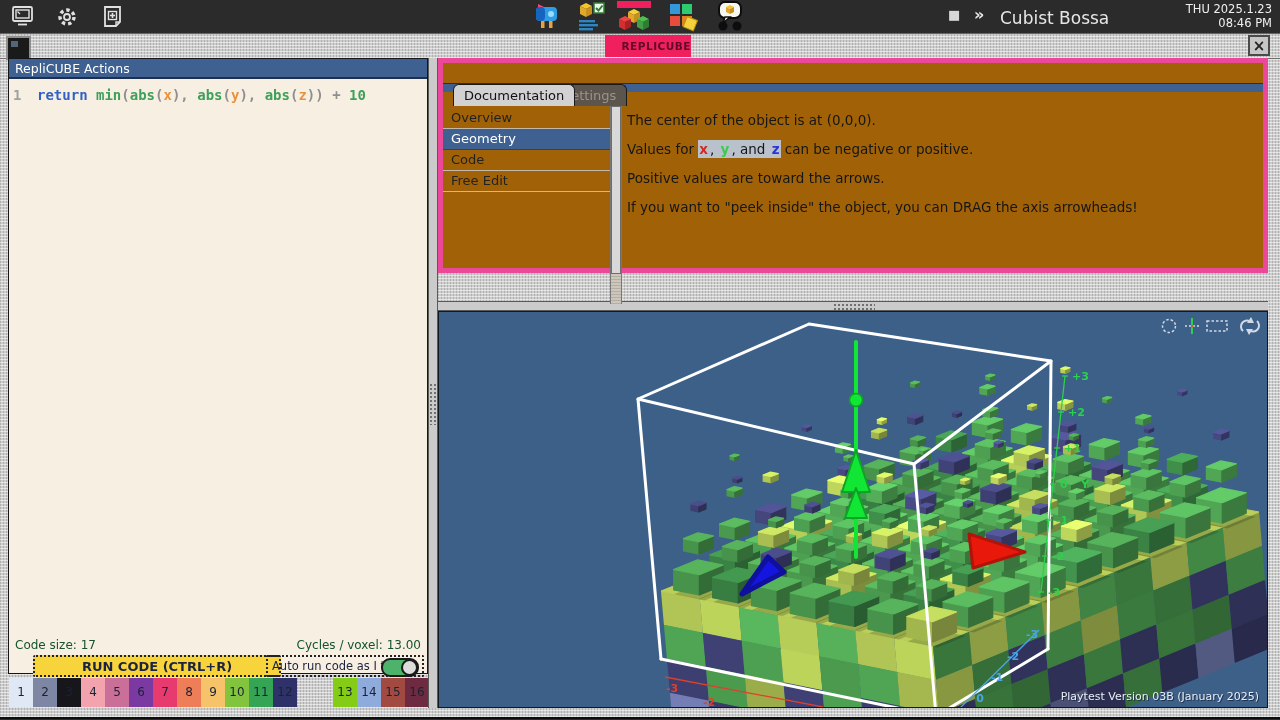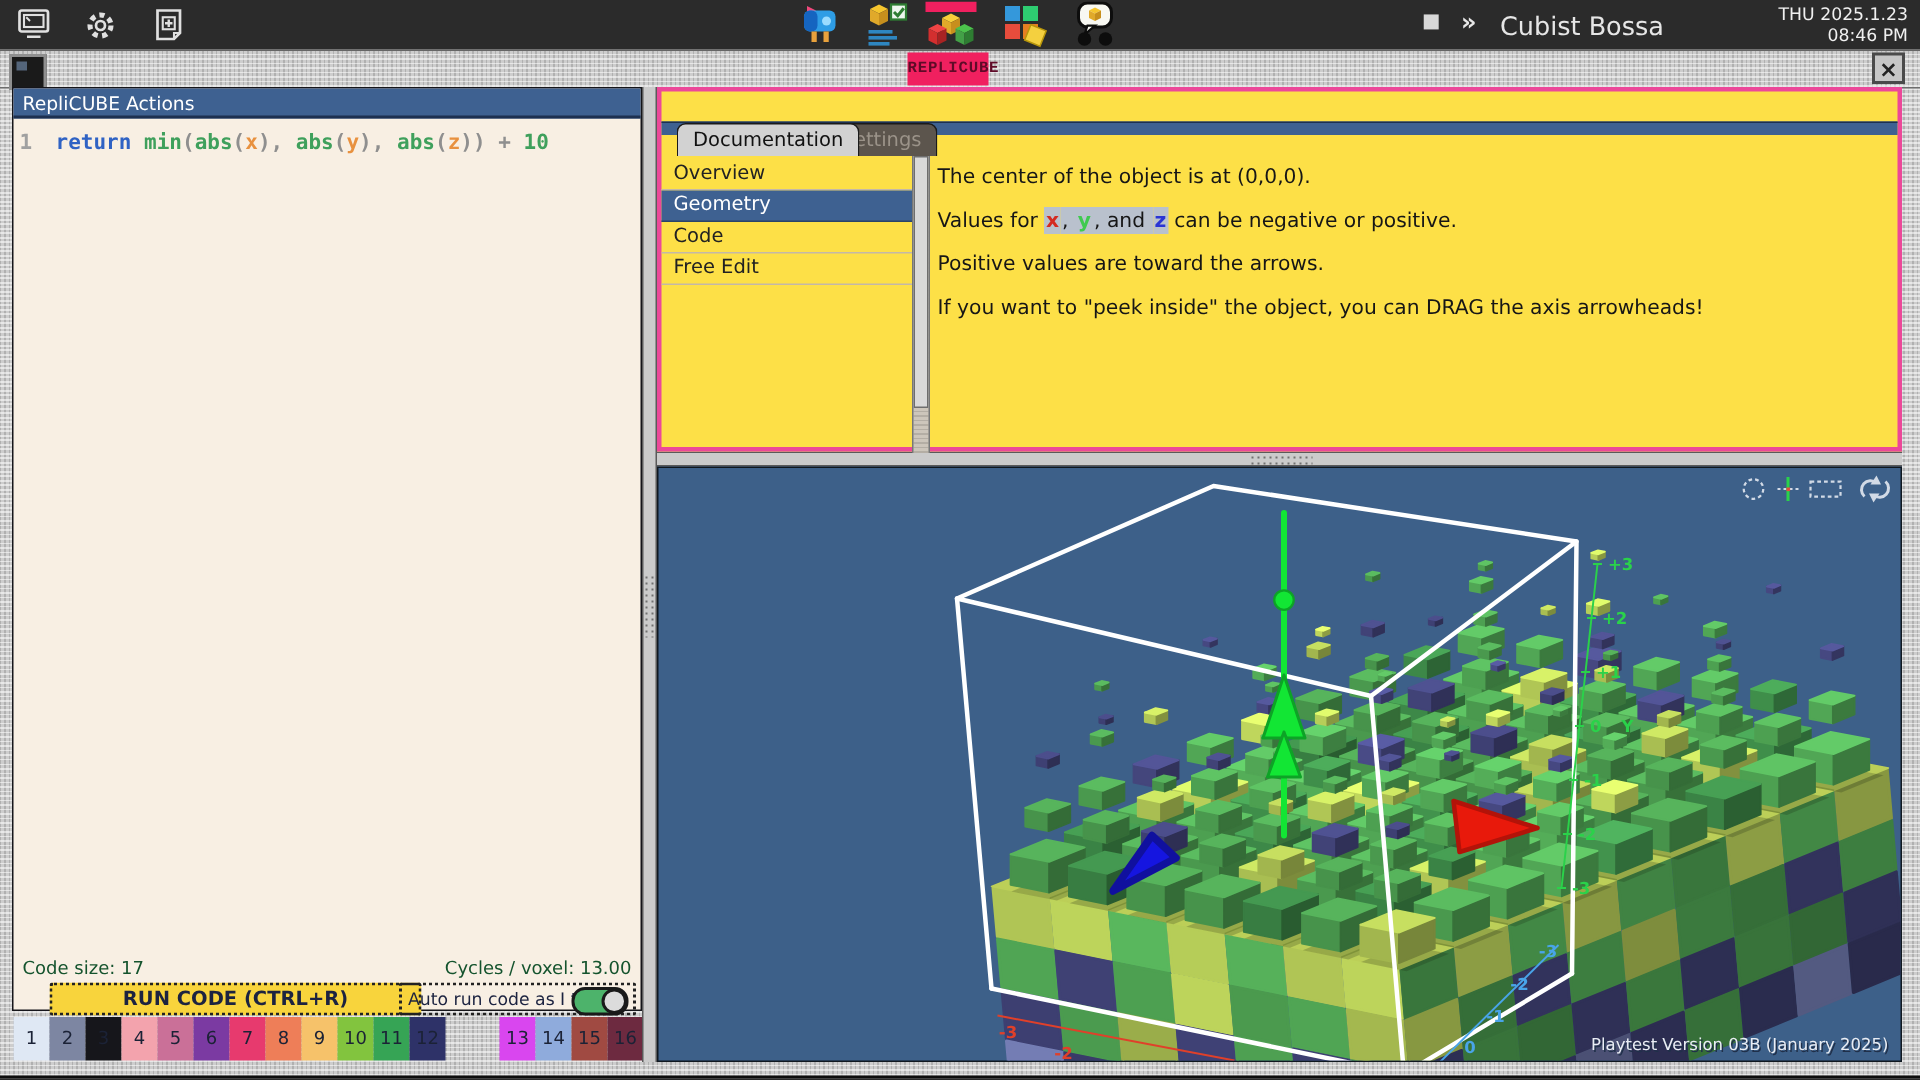--- a/index.html
+++ b/index.html
@@ -15,22 +15,22 @@
   #track-title{position:absolute;left:52px;top:8px;font-size:17px;white-space:nowrap;}
   #clock{position:absolute;right:8px;top:3px;text-align:right;font-size:11.5px;line-height:13.5px;color:#f0f0f0;}
   
   .hatch{background-color:#cdcdcd;
     background-image:repeating-linear-gradient(0deg,rgba(255,255,255,.55) 0 1px,rgba(0,0,0,0) 1px 3px),
                      repeating-linear-gradient(90deg,rgba(0,0,0,.14) 0 1px,rgba(0,0,0,0) 1px 3px);}
   #winframe{left:0;top:33px;width:1280px;height:683px;border-top:1px solid #666;border-bottom:2px solid #0d0d0d;}
   #titlebar{left:0;top:34px;width:1280px;height:24px;border-bottom:1px solid #6e6e6e;}
   #win-mini-icon{left:6px;top:36px;width:21px;height:20px;background:#1a1a1a;border:2px solid #8f8f8f;}
   #win-mini-glyph{left:3px;top:3px;width:7px;height:6px;background:#54657a;position:absolute;}
-  #win-title{left:605px;top:35px;width:54px;height:22px;color:#5f0b28;font-size:10.5px;font-weight:bold;
-     letter-spacing:.5px;text-align:right;line-height:22px;font-family:Liberation Mono, monospace;}
+  #win-title{left:605px;top:35px;width:86px;height:22px;color:#5f0b28;font-size:10.5px;font-weight:bold;
+     letter-spacing:.5px;text-align:right;line-height:22px;}
   #close-btn{left:1248px;top:35px;width:22px;height:21px;background:#c6c6c6;border:2px solid #4a4a4a;
      color:#222;font-size:15px;font-weight:bold;text-align:center;line-height:18px;cursor:pointer;box-sizing:border-box;}
   
   #editor-panel{left:8px;top:58px;width:420px;height:616px;background:#f8efe3;border:1px solid #15151a;box-sizing:border-box;}
   #editor-header{position:absolute;left:0;top:0;width:100%;height:20px;background:#3e6191;border-bottom:2px solid #1d3050;
      color:#fff;font-size:12.5px;line-height:19px;padding-left:6px;box-sizing:border-box;}
   #code-area{position:absolute;left:0;top:22px;width:100%;height:555px;font-family:"DejaVu Sans Mono",monospace;
      font-size:14px;font-weight:bold;cursor:text;}
   #line-no{position:absolute;left:4px;top:6px;color:#a0a0a0;}
   #code-line{position:absolute;left:28px;top:6px;white-space:pre;}
@@ -51,21 +51,21 @@
   .swatch span{position:absolute;left:0;top:7px;width:100%;text-align:center;font-size:12px;color:#1b2236;}
   
   .sash{background:#cbcbcb;}
   #vsash{left:428px;top:58px;width:10px;height:650px;border-left:1px solid #5a5a5a;border-right:1px solid #5a5a5a;box-sizing:border-box;cursor:col-resize;}
   #vsash-grip{position:absolute;left:0;top:325px;width:8px;height:42px;
      background-image:radial-gradient(#707070 26%,transparent 30%);background-size:4px 4px;}
   #hsash{left:438px;top:301px;width:830px;height:10px;border-top:1px solid #5a5a5a;border-bottom:1px solid #5a5a5a;box-sizing:border-box;cursor:row-resize;}
   #hsash-grip{position:absolute;left:395px;top:1px;width:42px;height:8px;
      background-image:radial-gradient(#707070 26%,transparent 30%);background-size:4px 4px;}
   
-  #docs-panel{left:438px;top:58px;width:830px;height:243px;background:#fde047;border:3px solid #ec4899;box-sizing:border-box;}
+  #docs-panel{left:438px;top:58px;width:830px;height:215px;background:#a16207;border:5px solid #ec4899;box-sizing:border-box;}
   #docs-topband{position:absolute;left:0;top:20px;width:100%;height:8px;background:#3e6191;border-top:1px solid #1d3050;}
   .tab{position:absolute;top:21px;height:22px;border:1px solid #1a1a1a;border-bottom:none;border-radius:6px 6px 0 0;
      font-size:13px;padding:0 10px;line-height:21px;cursor:pointer;box-sizing:border-box;}
   #tab-doc{left:10px;background:#d2d2d2;color:#111;z-index:3;}
   #tab-settings{left:109px;background:#5c554d;color:#9b9389;z-index:2;}
   #docs-body{position:absolute;left:0;top:43px;width:100%;height:198px;}
   #doc-nav{position:absolute;left:0;top:2px;width:167px;height:196px;}
   .nav-item{height:20px;line-height:19px;padding-left:8px;font-size:13px;color:#222;border-bottom:1px solid #c4b8a8;cursor:pointer;}
   .nav-item.selected{background:#3e6191;color:#fff;border-bottom:1px solid #2a4468;}
   #doc-scrollbar{position:absolute;left:167px;top:0px;width:12px;height:198px;background:#cdc6bb;
@@ -219,21 +219,21 @@
         </div>
         <div class="swatch" style="background: rgb(130, 196, 62);">
           <span>10</span>
         </div>
         <div class="swatch" style="background: rgb(54, 164, 85);">
           <span>11</span>
         </div>
         <div class="swatch" style="background: rgb(46, 50, 104);">
           <span>12</span>
         </div>
-        <div class="swatch" style="background: #d946ef; margin-left: 36px;">
+        <div class="swatch" style="background: #84cc16; margin-left: 36px;">
           <span>13</span>
         </div>
         <div class="swatch" style="background: rgb(143, 171, 220);">
           <span>14</span>
         </div>
         <div class="swatch" style="background: rgb(160, 74, 66);">
           <span>15</span>
         </div>
         <div class="swatch" style="background: rgb(109, 42, 64);">
           <span>16</span>

